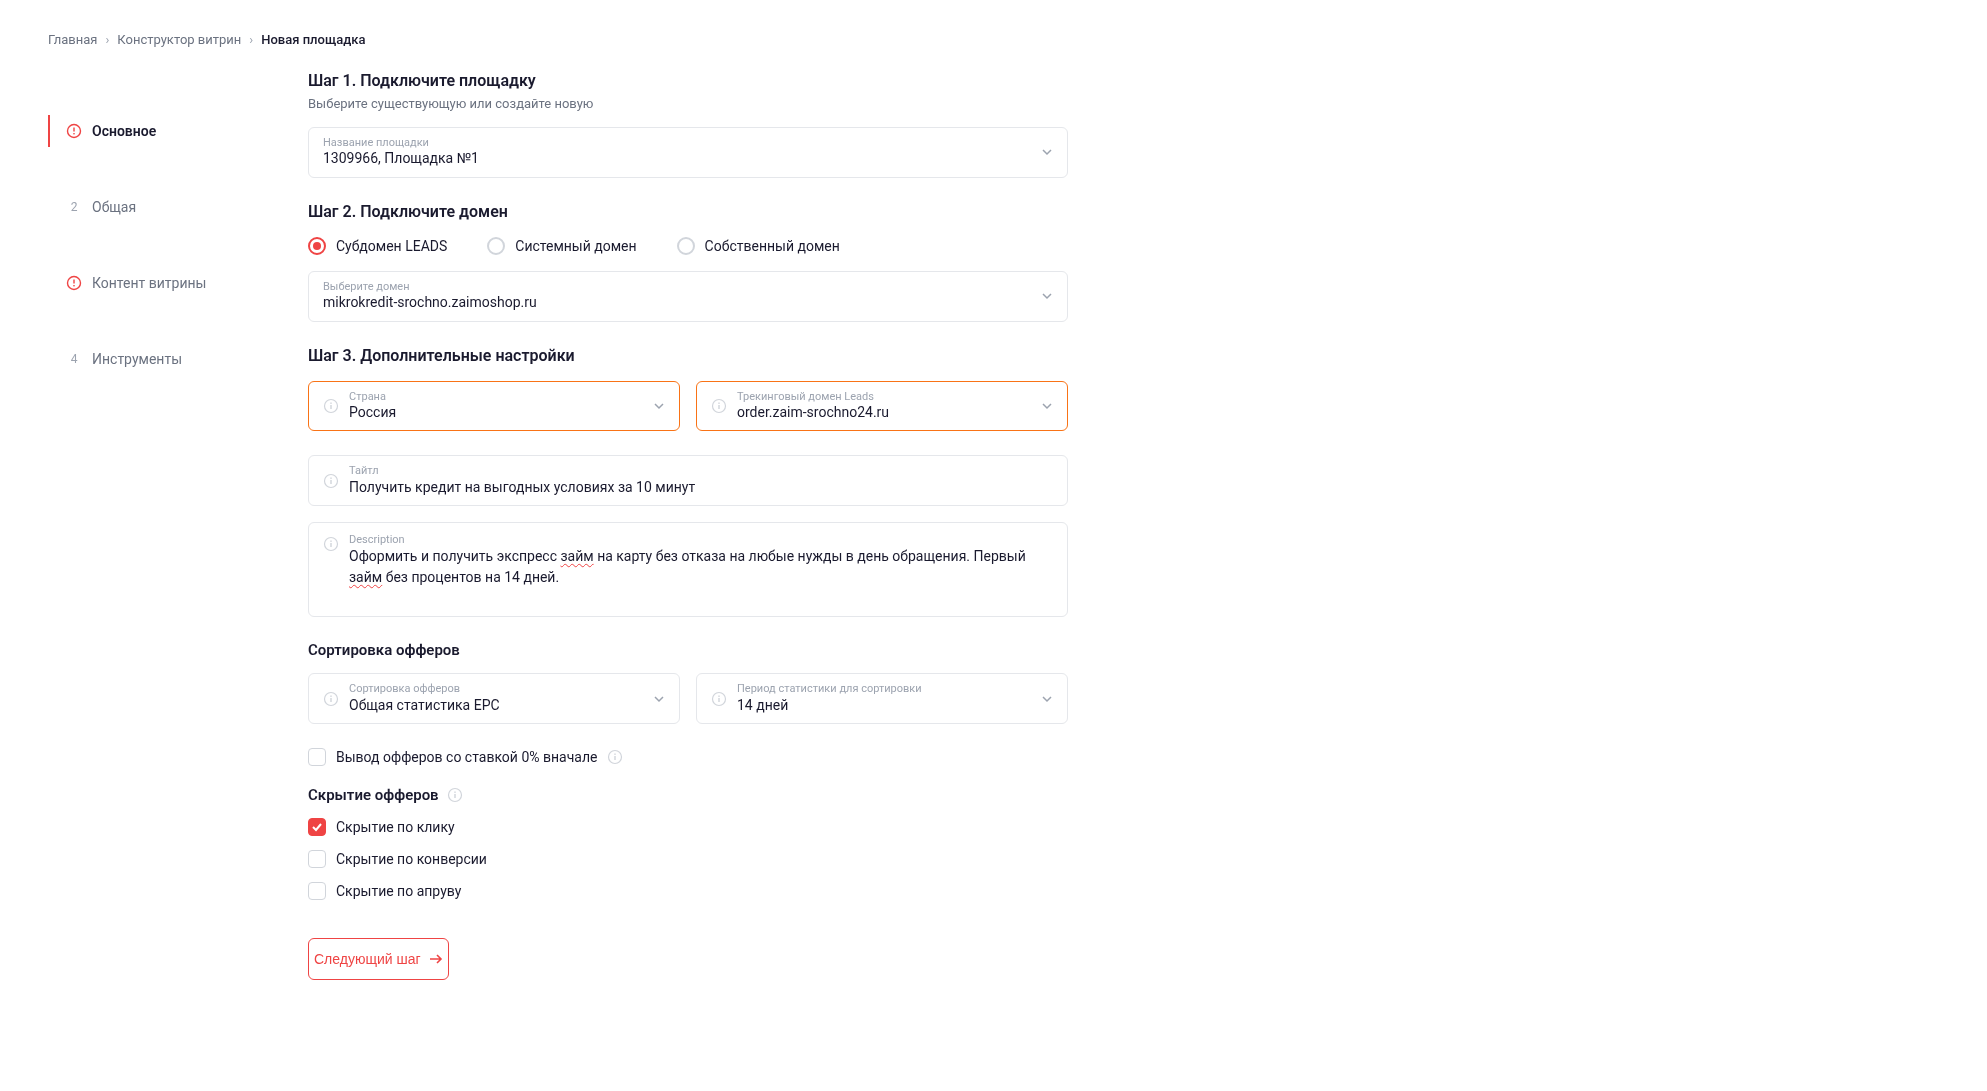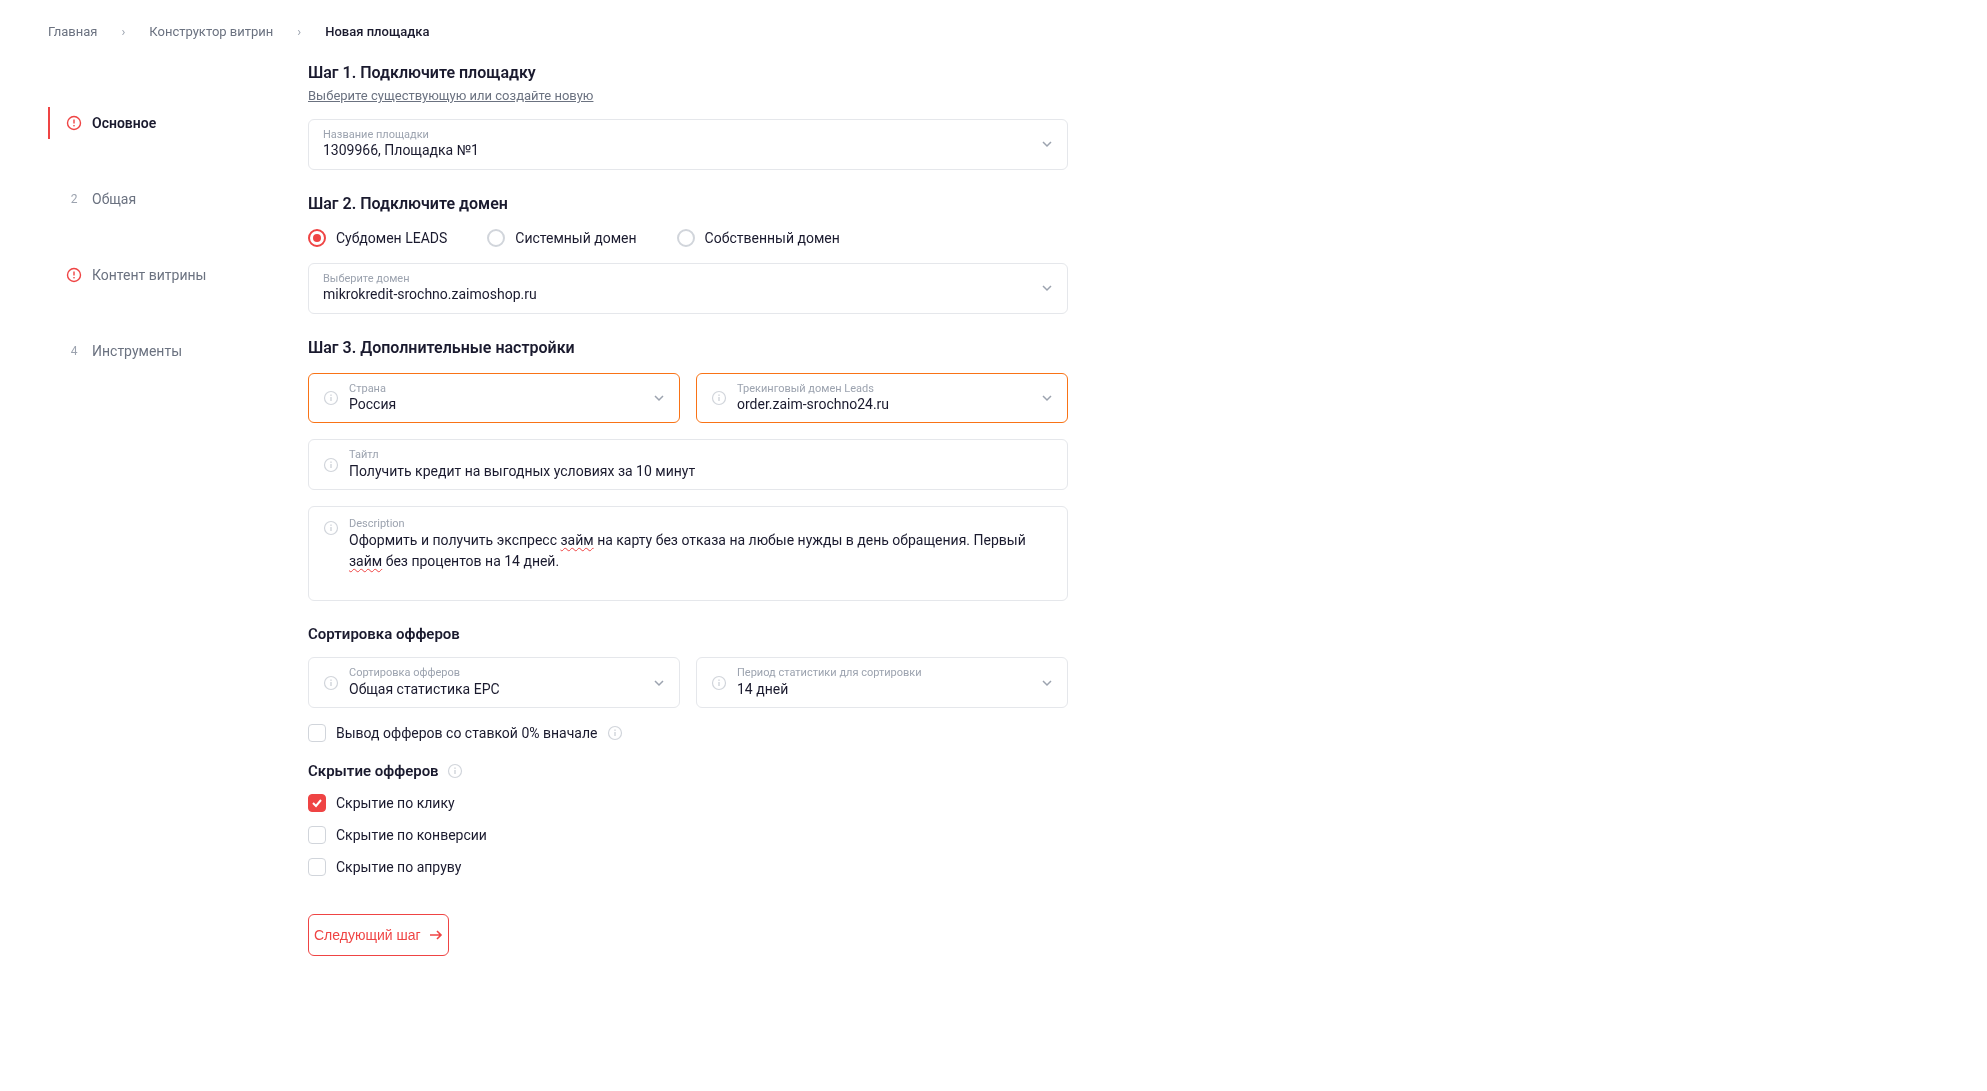--- a/index.html
+++ b/index.html
@@ -6,24 +6,25 @@
 body {
   font-family: -apple-system, BlinkMacSystemFont, "Segoe UI", Roboto, Arial, sans-serif;
   background: #fff;
   color: #1a1a2e;
   font-size: 14px;
   padding: 24px 48px;
 }
 .breadcrumb {
   display: flex;
   align-items: flex-start;
-  gap: 24px;
+  gap: 8px;
   color: #6b7280;
   font-size: 13px;
   margin-bottom: 24px;
+  margin-top: 8px;
 }
 .breadcrumb .crumb-link { color: #6b7280; cursor: pointer; }
 .breadcrumb .crumb-current { color: #1a1a2e; font-weight: 500; }
 .breadcrumb .sep { color: #9ca3af; }
 .layout {
   display: flex;
   gap: 60px;
 }
 .sidebar {
   width: 200px;
@@ -68,21 +69,20 @@
 .step-title {
   font-size: 16px;
   font-weight: 600;
   color: #1a1a2e;
   margin-bottom: 6px;
 }
 .step-sub {
   color: #6b7280;
   font-size: 13px;
   margin-bottom: 16px;
-  text-decoration: underline;
 }
 .field {
   border: 1px solid #e5e7eb;
   border-radius: 6px;
   padding: 8px 14px;
   position: relative;
   margin-bottom: 24px;
   background: #fff;
 }
 .field.accent { border-color: #f97316; }
@@ -108,21 +108,21 @@
   transform: translateY(-50%);
   color: #9ca3af;
 }
 .field .info-icon {
   color: #d1d5db;
   flex-shrink: 0;
 }
 .two-col {
   display: flex;
   gap: 16px;
-  margin-bottom: 16px;
+  margin-bottom: 24px;
 }
 .two-col .field { flex: 1; margin-bottom: 0; }
 .radio-group {
   display: flex;
   gap: 40px;
   margin: 16px 0 16px 0;
 }
 .radio {
   display: flex;
   align-items: center;

